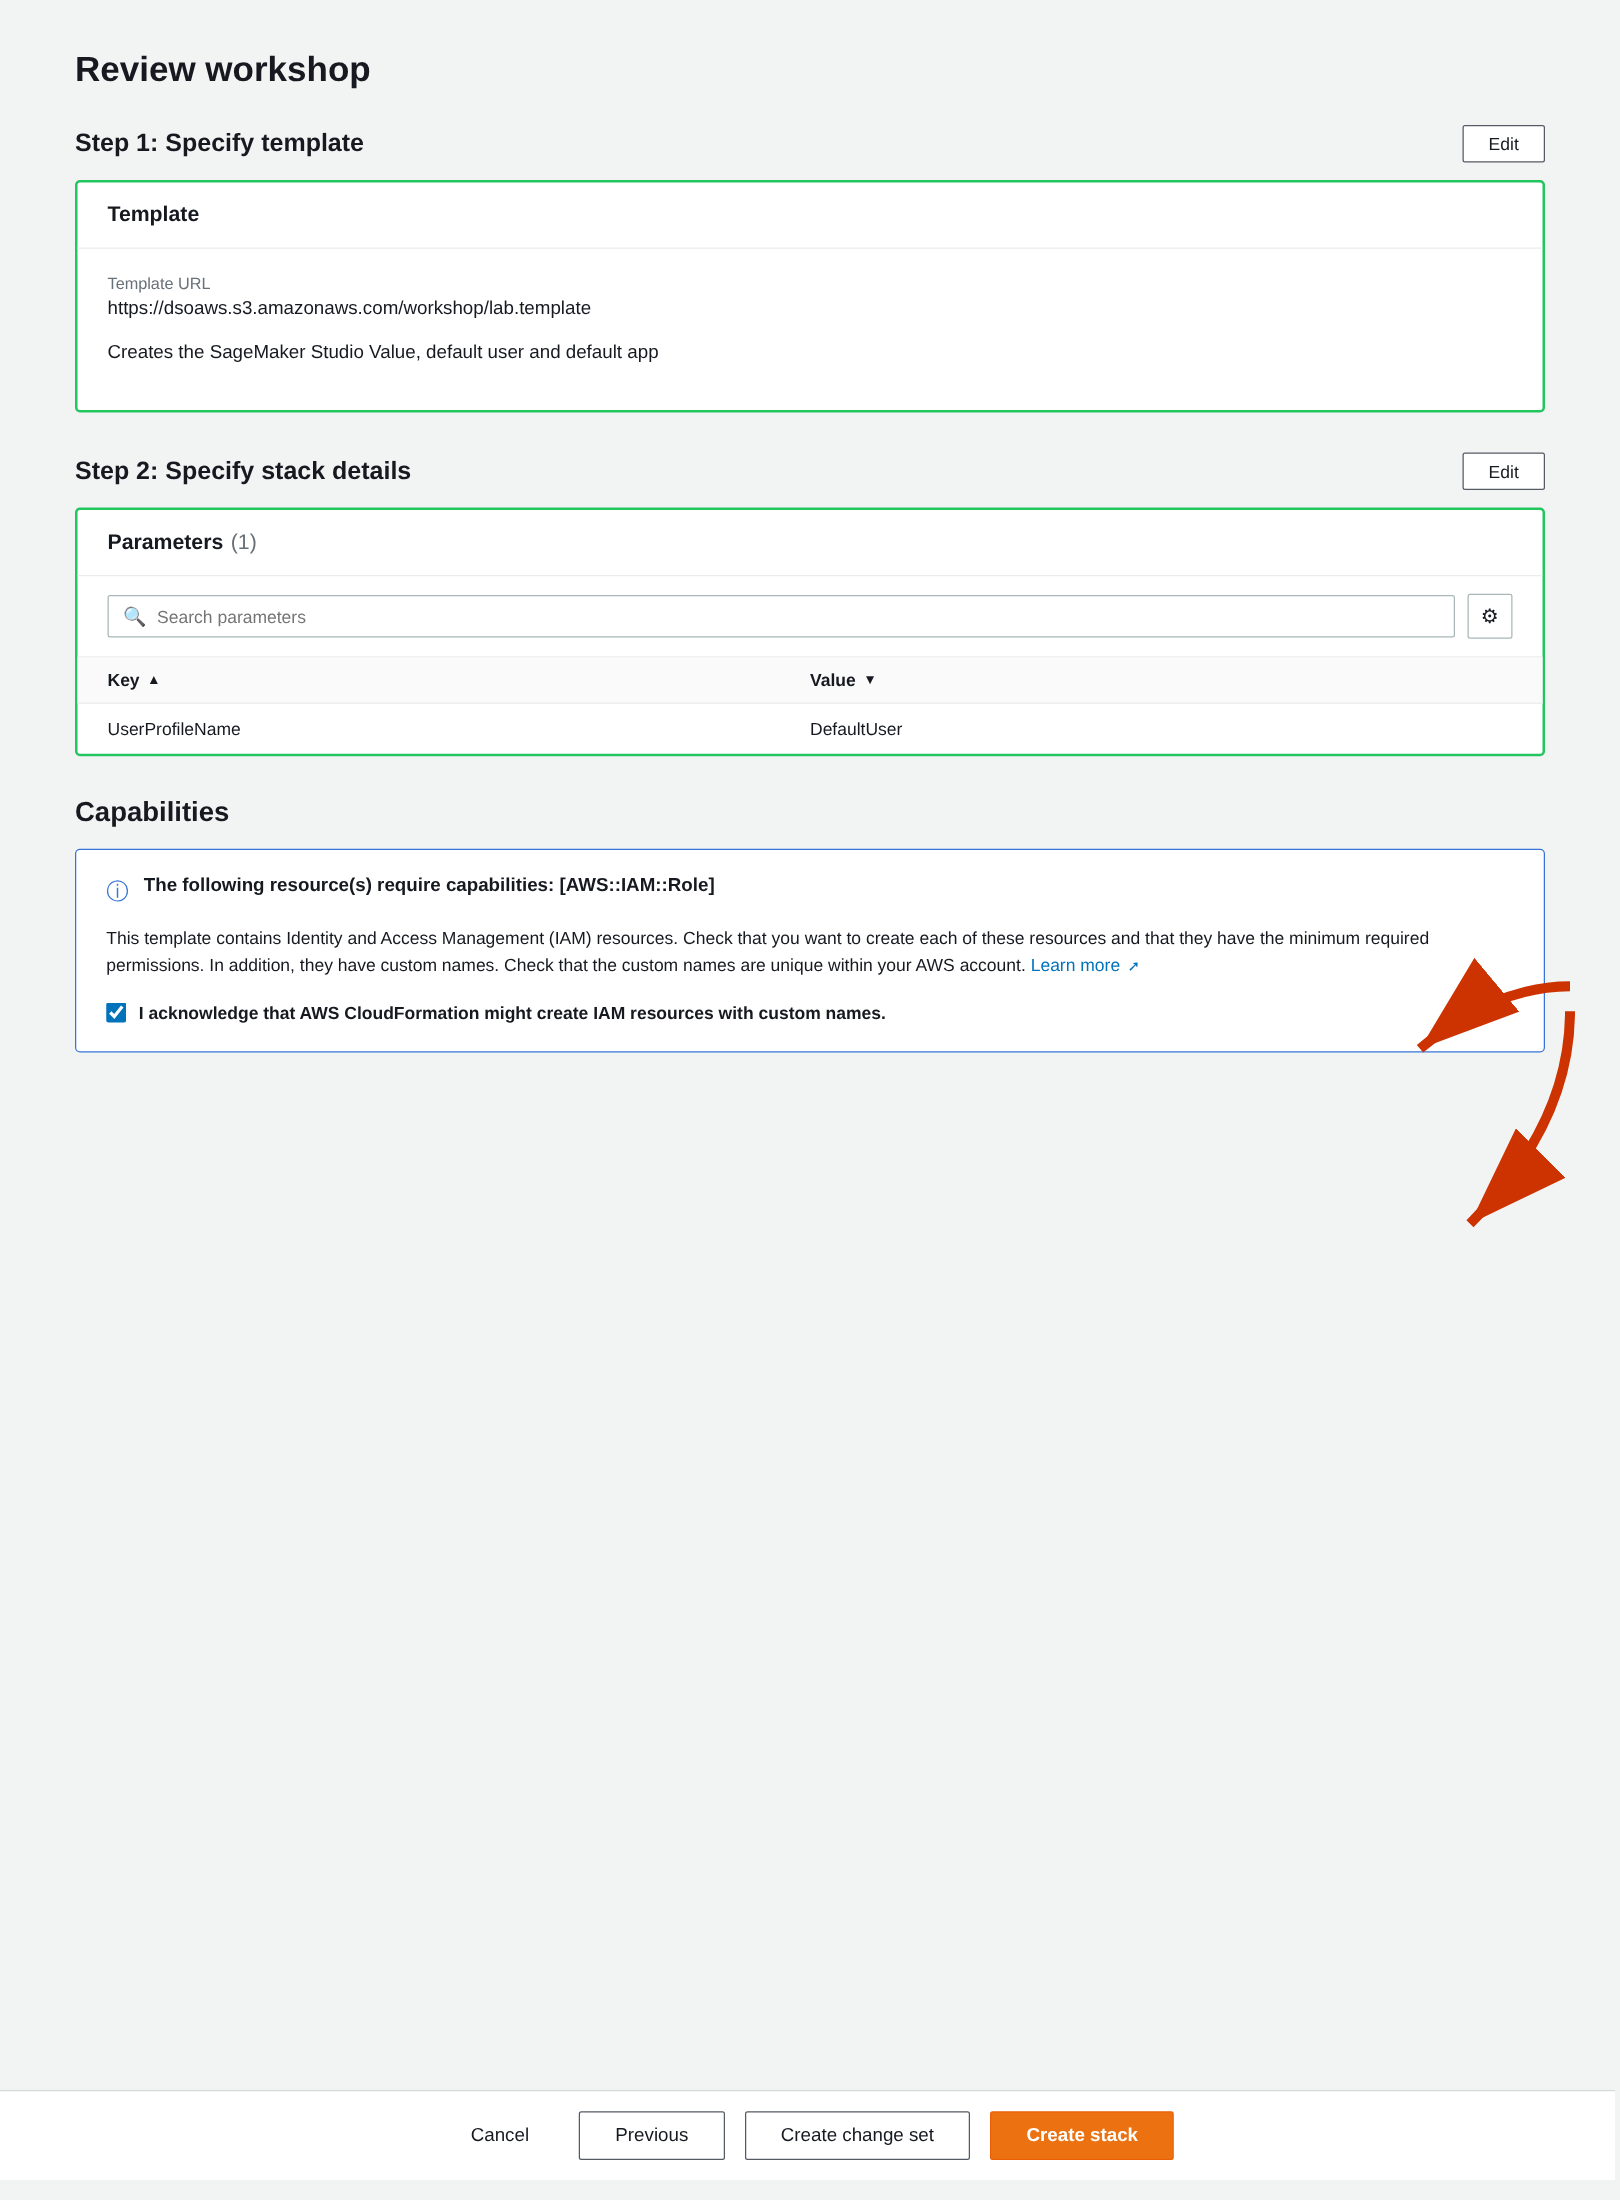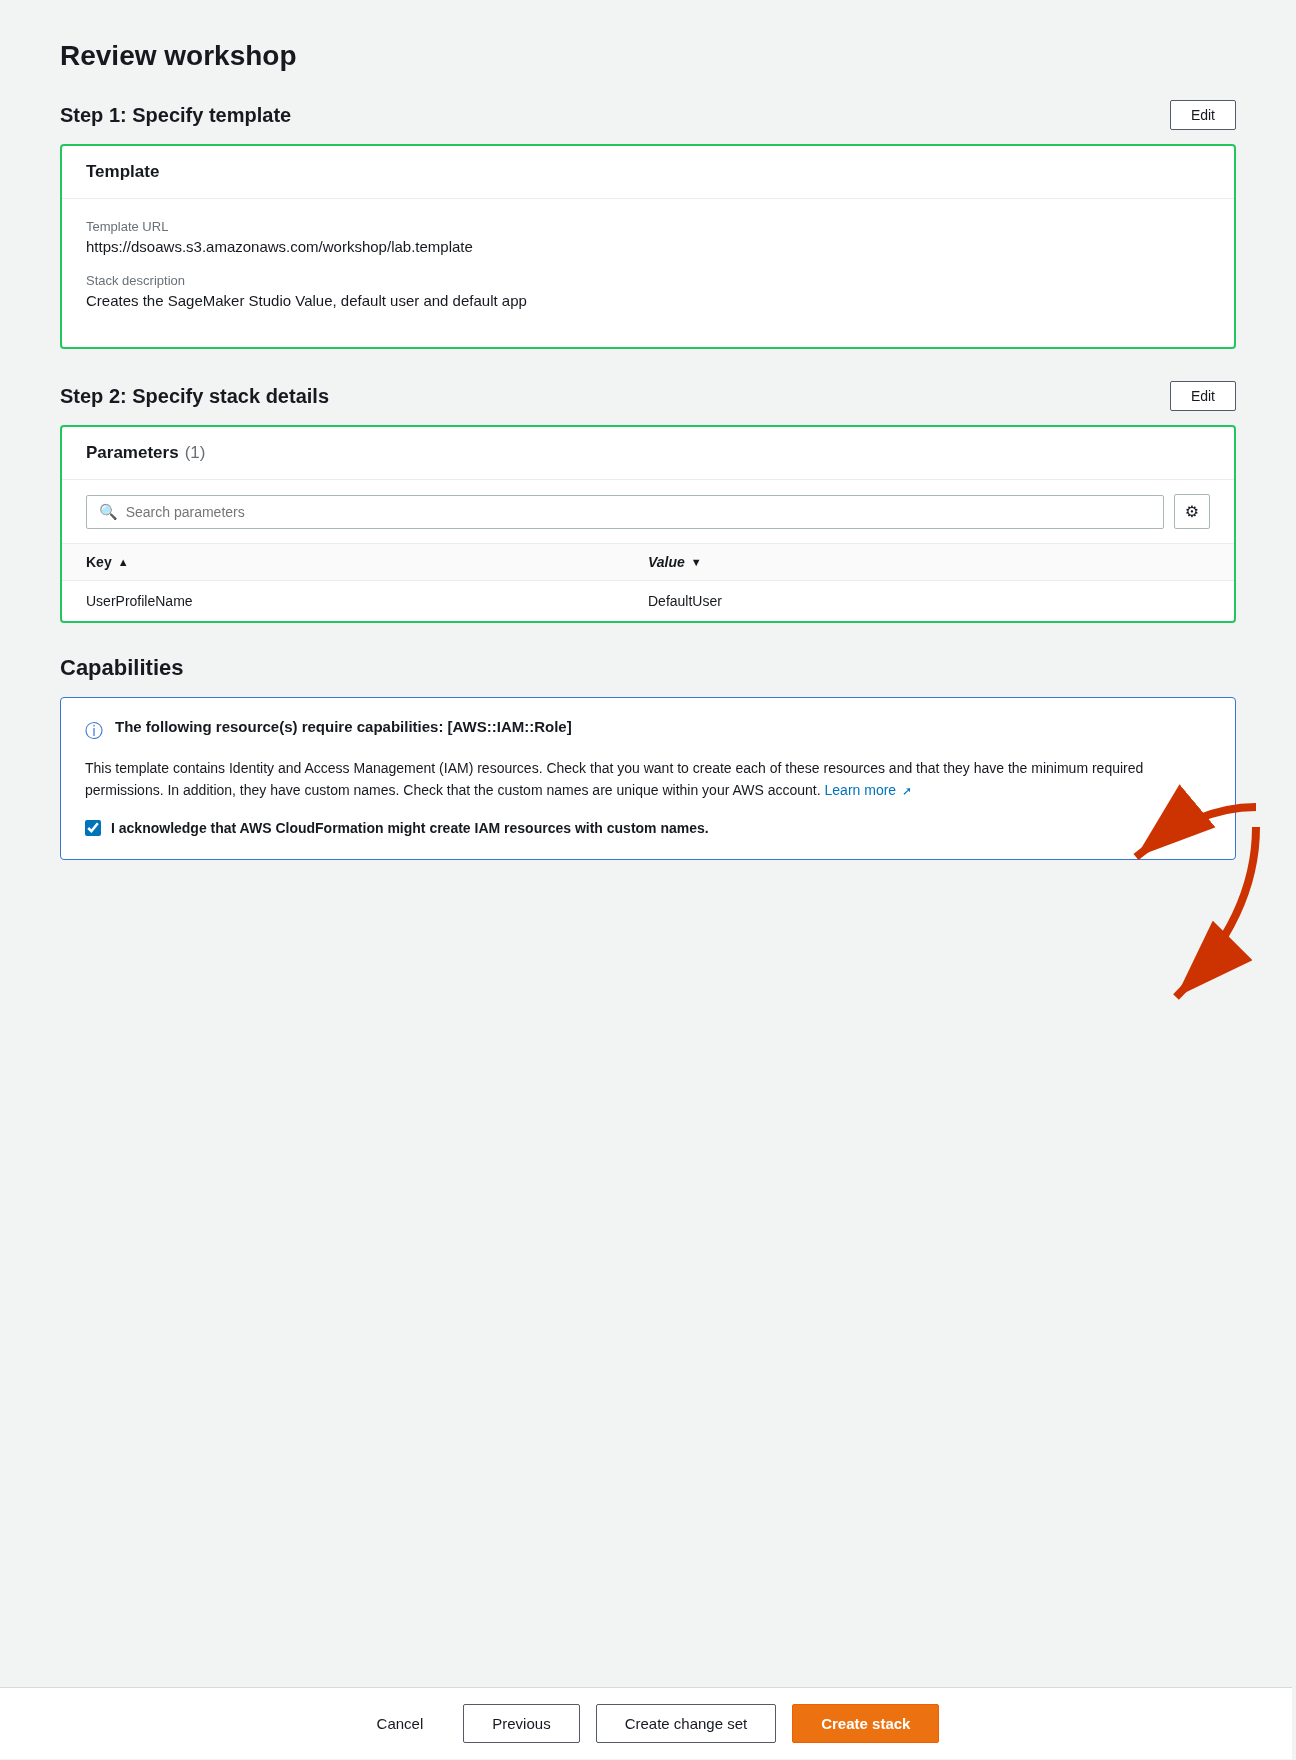--- a/index.html
+++ b/index.html
@@ -142,21 +142,20 @@
       align-items: center;
       gap: 6px;
     }
     .th-value {
       flex: 1;
       font-size: 14px;
       font-weight: 700;
       display: flex;
       align-items: center;
       gap: 6px;
-      font-style: italic;
     }
     .table-data-row {
       display: flex;
       padding: 12px 24px;
       border-bottom: 1px solid #e9ebed;
     }
     .table-data-row:last-child {
       border-bottom: none;
     }
     .td-key {
@@ -228,21 +227,21 @@
       flex-shrink: 0;
     }
     .checkbox-label {
       font-size: 14px;
       font-weight: 700;
       color: #16191f;
       line-height: 1.5;
     }
     .footer-bar {
       position: fixed;
-      bottom: 1px;
+      bottom: 16px;
       left: 0;
       width: 1292px;
       background: #fff;
       border-top: 1px solid #d5d9d9;
       display: flex;
       justify-content: center;
       align-items: center;
       gap: 16px;
       padding: 16px 0;
       z-index: 100;
@@ -289,21 +288,20 @@
 </div>
 
 <div class="card">
   <div class="card-header">Template</div>
   <div class="card-body">
     <div class="field-group">
       <div class="field-label">Template URL</div>
       <div class="field-value url">https://dsoaws.s3.amazonaws.com/workshop/lab.template</div>
     </div>
     <div class="field-group">
-      <div class="field-label">Stack description</div>
       <div class="field-value">Creates the SageMaker Studio Value, default user and default app</div>
     </div>
   </div>
 </div>
 
 <div class="step-header">
   <h2 class="step-title">Step 2: Specify stack details</h2>
   <button class="edit-button">Edit</button>
 </div>
 

